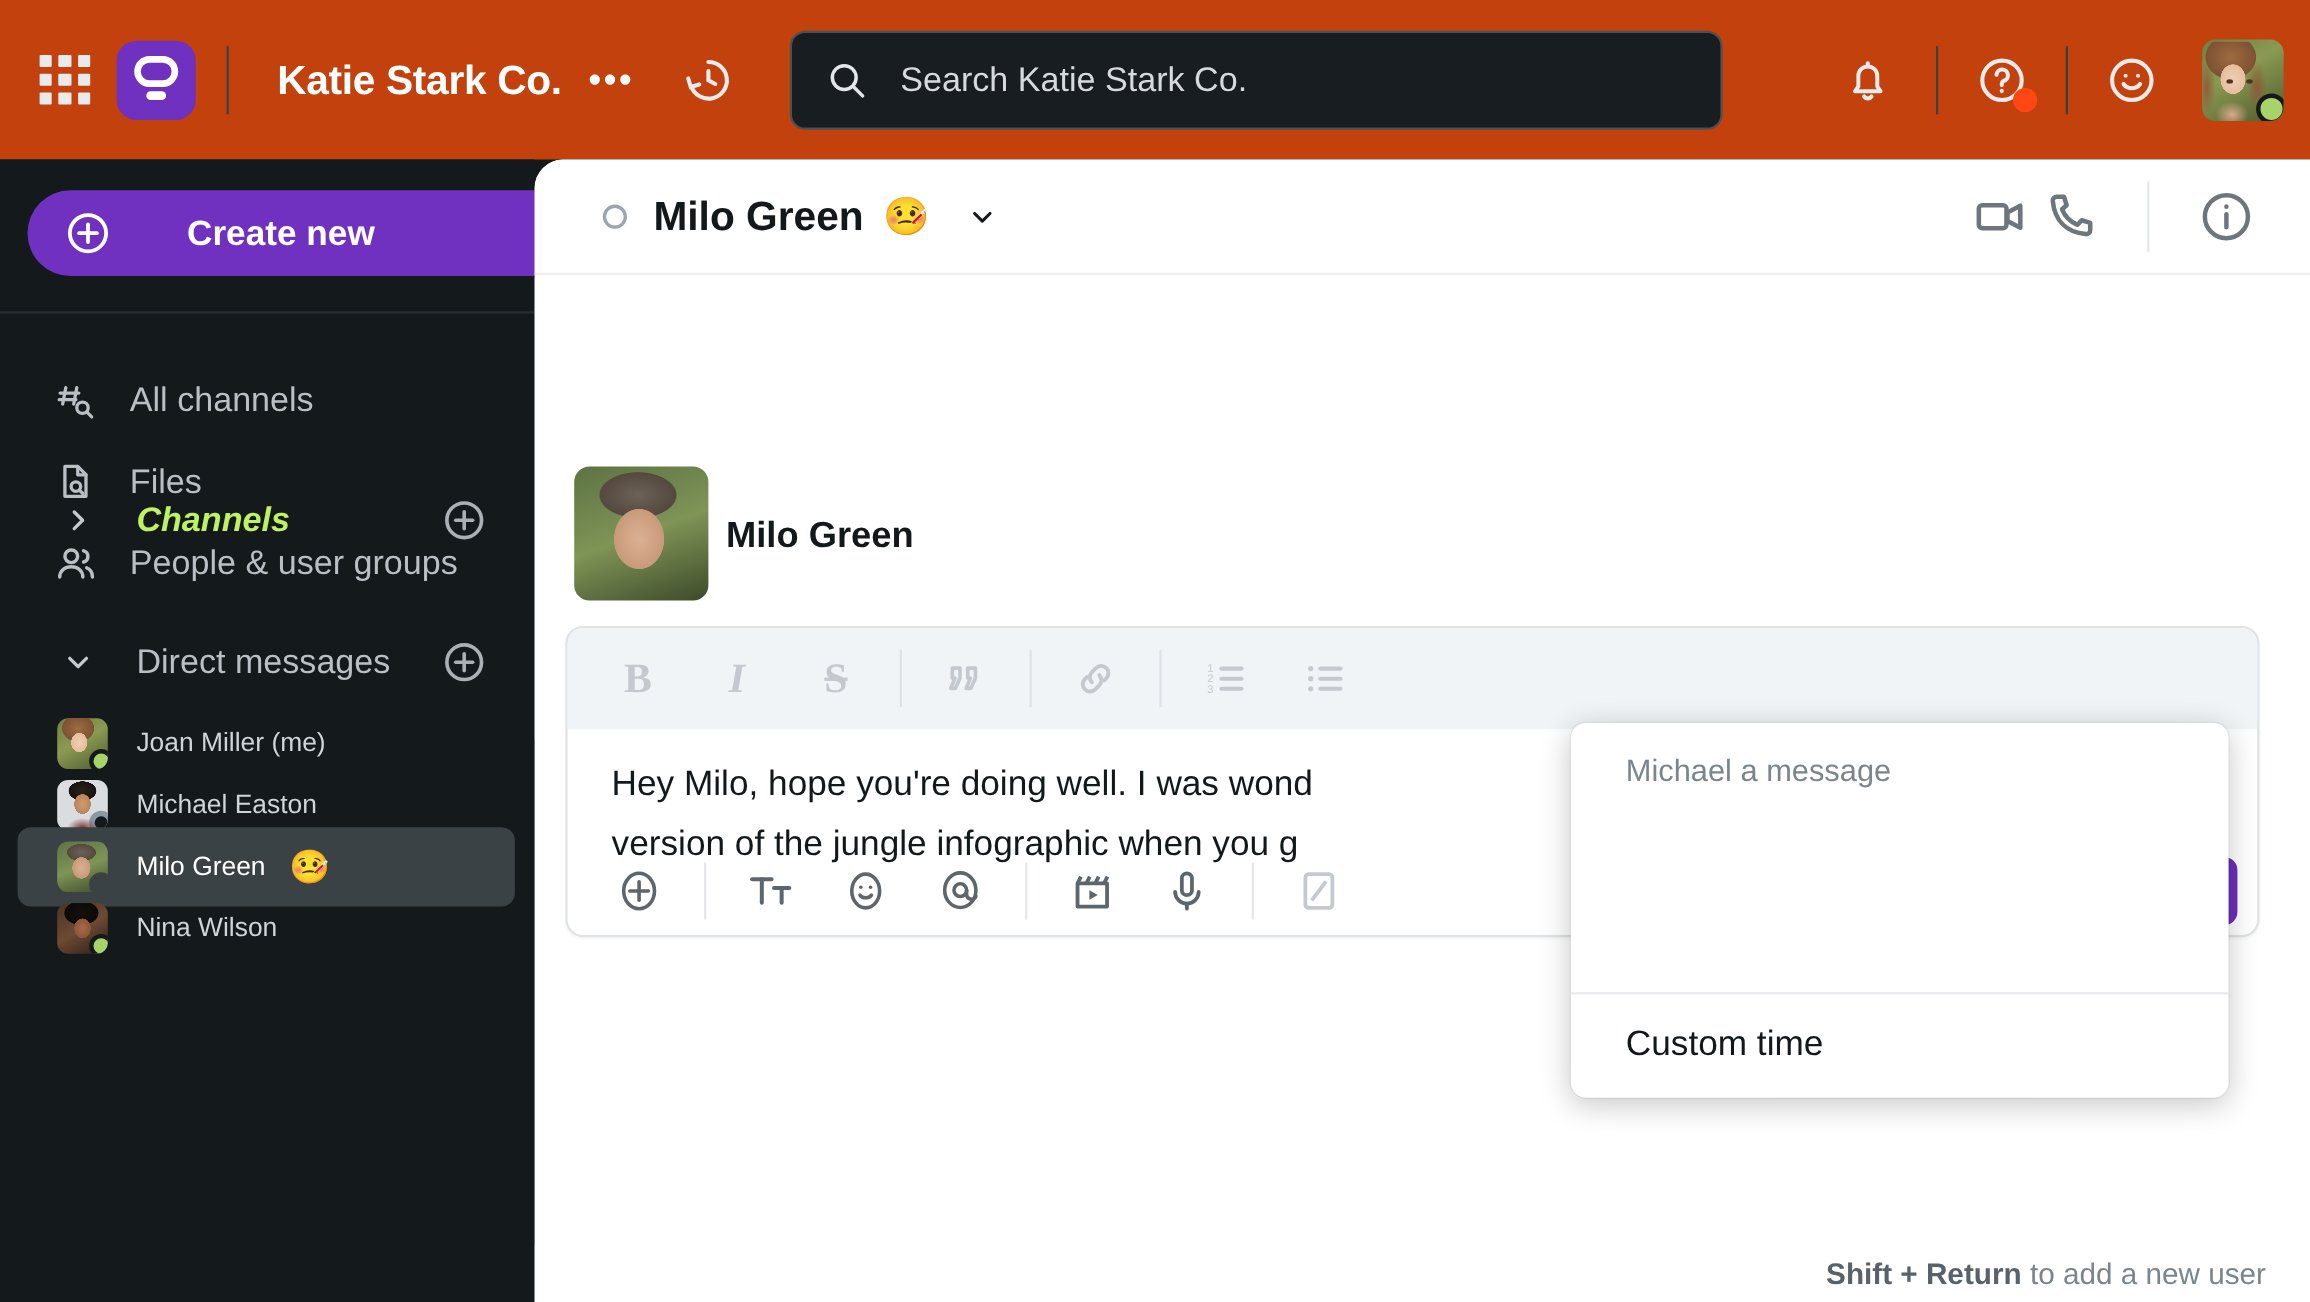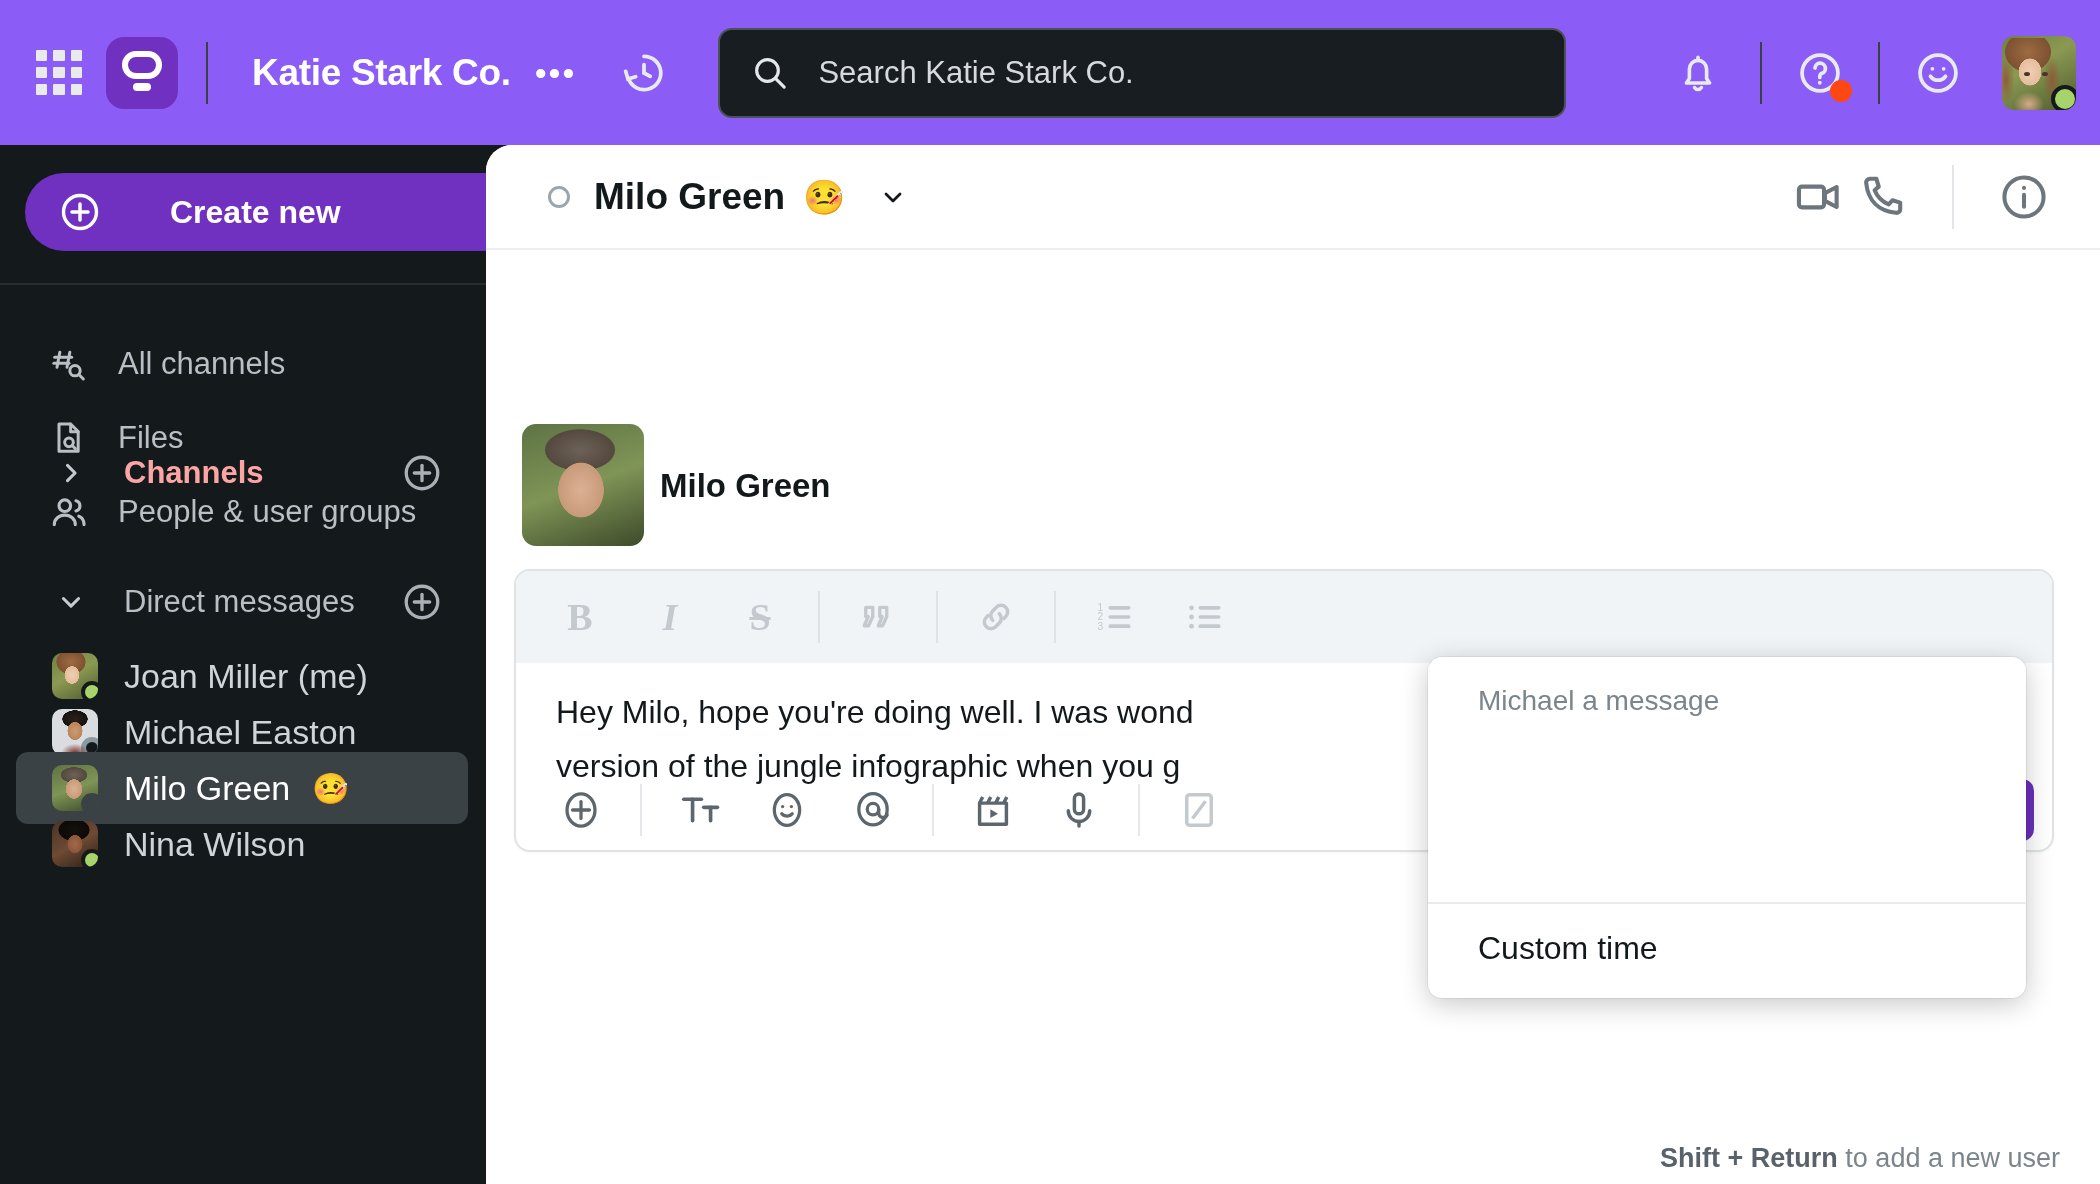--- a/index.html
+++ b/index.html
@@ -7,21 +7,21 @@
     width: 2100px; height: 1184px;
     overflow: hidden;
     font-family: "Liberation Sans", sans-serif;
     background: #14191c;
   }
   #app { position: relative; width: 2100px; height: 1184px; background: #14191c; }
 
   
   .topbar {
     position: absolute; top: 0; left: 0; width: 2100px; height: 145px;
-    background: #8b5cf6;
+    background: #c2410c;
     display: flex; align-items: center;
   }
   .grid-icon { margin-left: 36px; width: 46px; height: 46px;
     display: grid; grid-template-columns: repeat(3,1fr); grid-template-rows: repeat(3,1fr); gap: 6px; cursor: pointer; }
   .grid-icon i { background: #e8eaec; border-radius: 1px; display:block; }
   .brand-logo {
     margin-left: 24px; width: 72px; height: 72px; border-radius: 18px;
     background: #7031c0; display: flex; align-items: center; justify-content: center; cursor: pointer;
   }
   .brand-logo svg { display: block; }
@@ -81,21 +81,21 @@
   .nav-item .lbl { margin-left: 28px; color: #b9bfc4; font-size: 31px; }
 
   .section-head { position: absolute; left: 0; width: 486px; height: 70px; display: flex; align-items: center; }
   .section-head .chev { margin-left: 56px; width: 30px; display:flex; justify-content:center; cursor: pointer; }
   .section-head .sh-lbl { margin-left: 38px; font-size: 31px; cursor: pointer; }
   .section-head .add { position: absolute; left: 400px; cursor: pointer; display:flex; }
 
   .dm-item { position: absolute; left: 16px; width: 452px; height: 72px; border-radius: 12px; display: flex; align-items: center; cursor: pointer; }
   .dm-item.active { background: #3b4246; }
   .dm-item .av { position: relative; margin-left: 36px; width: 46px; height: 46px; border-radius: 10px; overflow: hidden; }
-  .dm-item .nm { margin-left: 26px; color: #cfd4d8; font-size: 34px; white-space: nowrap; }
+  .dm-item .nm { margin-left: 26px; color: #cfd4d8; font-size: 24px; white-space: nowrap; }
   .dm-item.active .nm { color: #ffffff; }
   .dm-item .emo { margin-left: 22px; font-size: 30px; }
   .pres { position: absolute; right: -5px; bottom: -4px; width: 22px; height: 22px; border-radius: 50%; border: 4px solid #14191c; }
   .dm-item.active .pres { border-color: #3b4246; }
   .pres.online { background: #a6d46b; }
   .pres.offline { background: #14191c; border: 5px solid #8b99a3; box-sizing: border-box; }
   .dm-item.active .pres.offline { background: #3b4246; }
 
   
   .f1 { background: linear-gradient(150deg,#6e7f42 0%,#8b9a52 45%,#4e5a2f 100%); }
@@ -343,21 +343,21 @@
 
     <div class="section-head" style="top:295px; margin-top:0;"></div>
     <div class="section-head" style="top:295px;"></div>
 
     <div class="section-head" id="sec-channels" style="top:293px;">
       <span class="chev">
         <svg width="28" height="30" viewBox="0 0 24 24" fill="none" stroke="#c4cace" stroke-width="2.6" stroke-linecap="round" stroke-linejoin="round">
           <polyline points="9,5.5 15.5,12 9,18.5"></polyline>
         </svg>
       </span>
-      <span class="sh-lbl" style="color:#fca5a5; font-weight:700;">Channels</span>
+      <span class="sh-lbl" style="color:#bef264; font-weight:700;font-style:italic;">Channels</span>
       <span class="add">
         <svg width="44" height="44" viewBox="0 0 24 24" fill="none" stroke="#aab1b6" stroke-width="1.8" stroke-linecap="round">
           <circle cx="12" cy="12" r="8.6"></circle>
             <line x1="12" y1="7.8" x2="12" y2="16.2"></line>
             <line x1="7.8" y1="12" x2="16.2" y2="12"></line>
         </svg>
       </span>
     </div>
 
     <div class="section-head" style="top:422px;">

